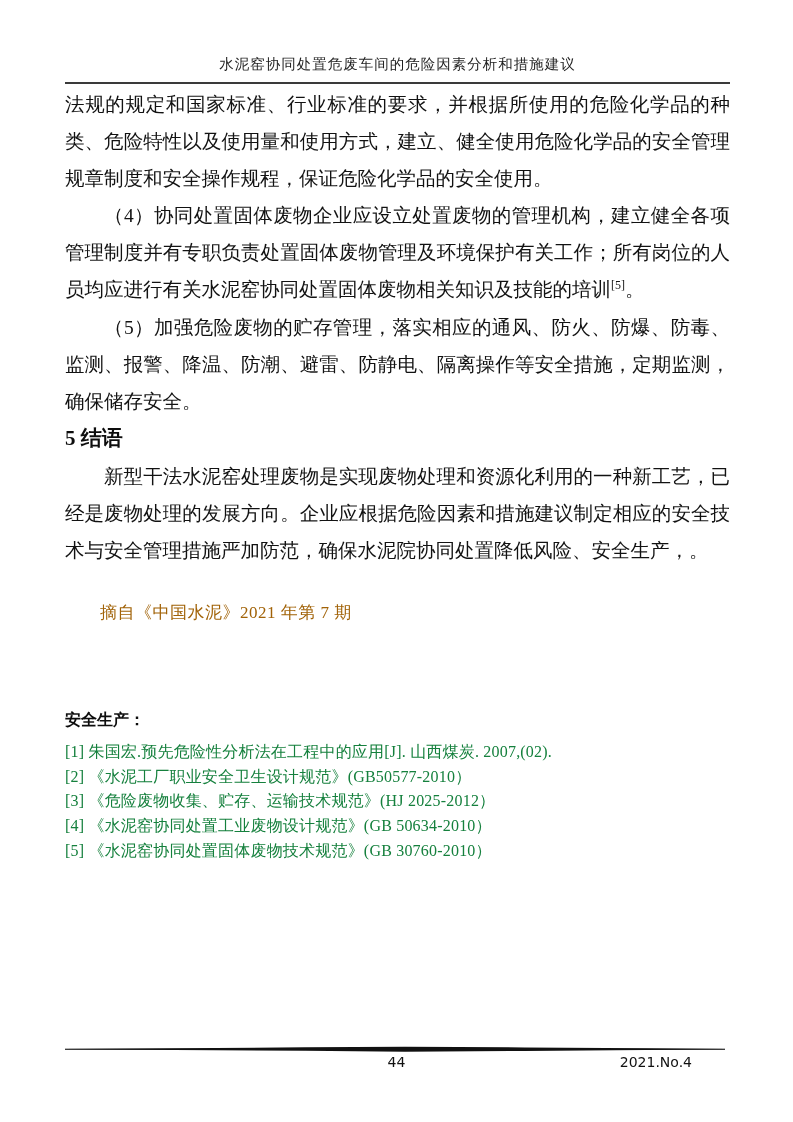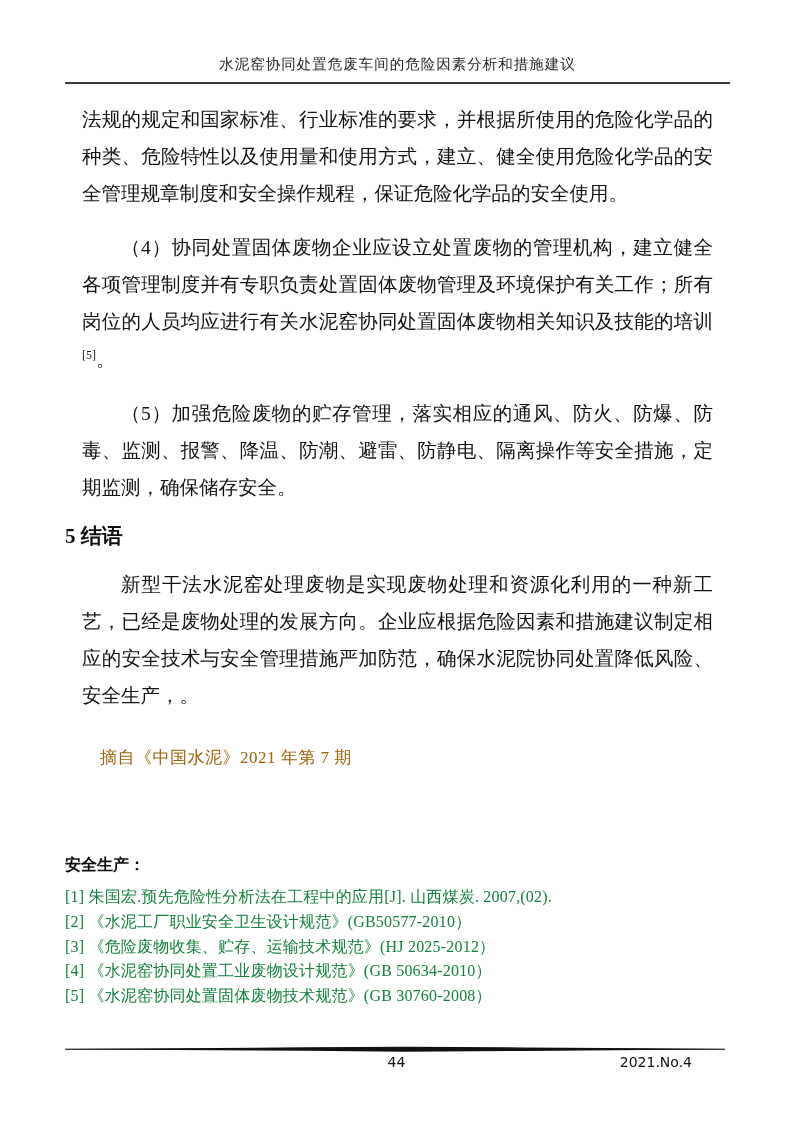--- a/index.html
+++ b/index.html
@@ -33,21 +33,21 @@
   }
   .header-rule {
     border: none;
     border-top: 2px solid #3a3a3a;
     margin: 8px 0 0 0;
   }
   .body-text {
     margin-top: 2px;
   }
   .body-text p {
-    margin: 17px;
+    margin: 0;
     font-size: 19.5px;
     line-height: 37.1px;
     text-align: justify;
     color: #121212;
   }
   p.indent {
     text-indent: 2em;
   }
   sup.ref-sup {
     font-size: 12px;
@@ -143,21 +143,21 @@
     </div>
 
     <div class="source-note">摘自《中国水泥》2021 年第 7 期</div>
 
     <div class="references">
       <div class="ref-heading">安全生产：</div>
       <div class="ref-item">[1] 朱国宏.预先危险性分析法在工程中的应用[J]. 山西煤炭. 2007,(02).</div>
       <div class="ref-item">[2] 《水泥工厂职业安全卫生设计规范》(GB50577-2010）</div>
       <div class="ref-item">[3] 《危险废物收集、贮存、运输技术规范》(HJ 2025-2012）</div>
       <div class="ref-item">[4] 《水泥窑协同处置工业废物设计规范》(GB 50634-2010）</div>
-      <div class="ref-item">[5] 《水泥窑协同处置固体废物技术规范》(GB 30760-2008）</div>
+      <div class="ref-item">[5] 《水泥窑协同处置固体废物技术规范》(GB 30760-2010）</div>
     </div>
   </div>
 
   <div class="footer">
     <svg class="footer-rule" viewBox="0 0 660 7" preserveAspectRatio="none" xmlns="http://www.w3.org/2000/svg">
       <rect x="0" y="2.7" width="660" height="0.9" fill="#111111"></rect>
       <polygon fill="#111111" points="0,3.0 110,2.2 240,1.3 340,0.7 460,1.4 580,2.3 660,2.9 660,3.4 580,3.9 460,4.9 340,5.8 240,4.8 110,4.0 0,3.5"></polygon>
     </svg>
     <div class="footer-row">
       <span class="page-number">44</span>

